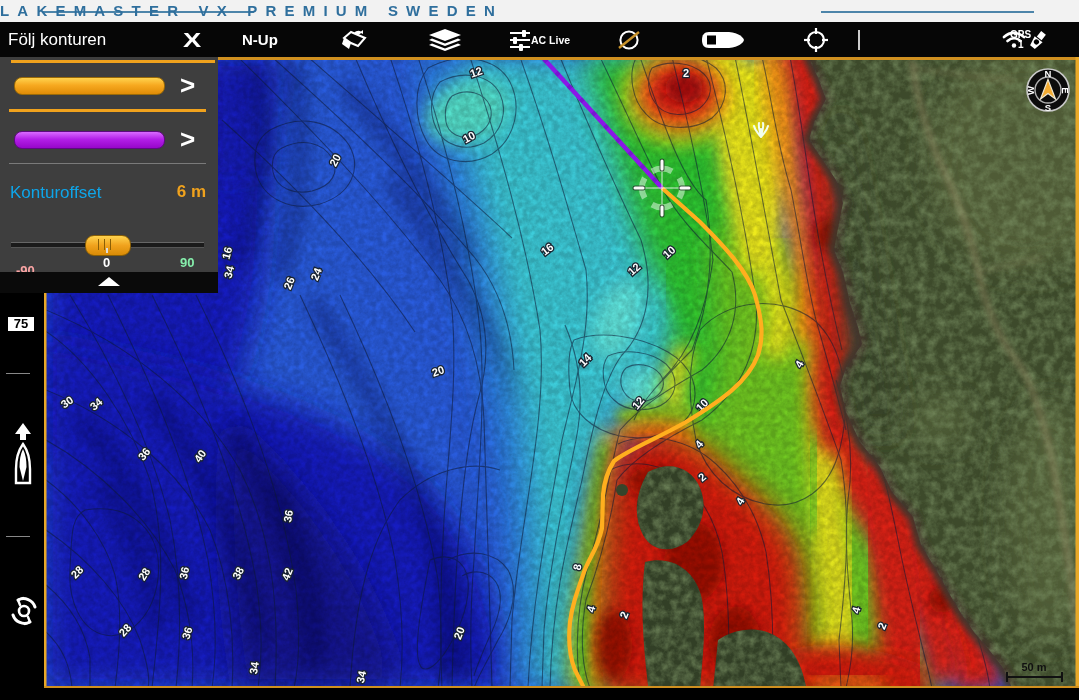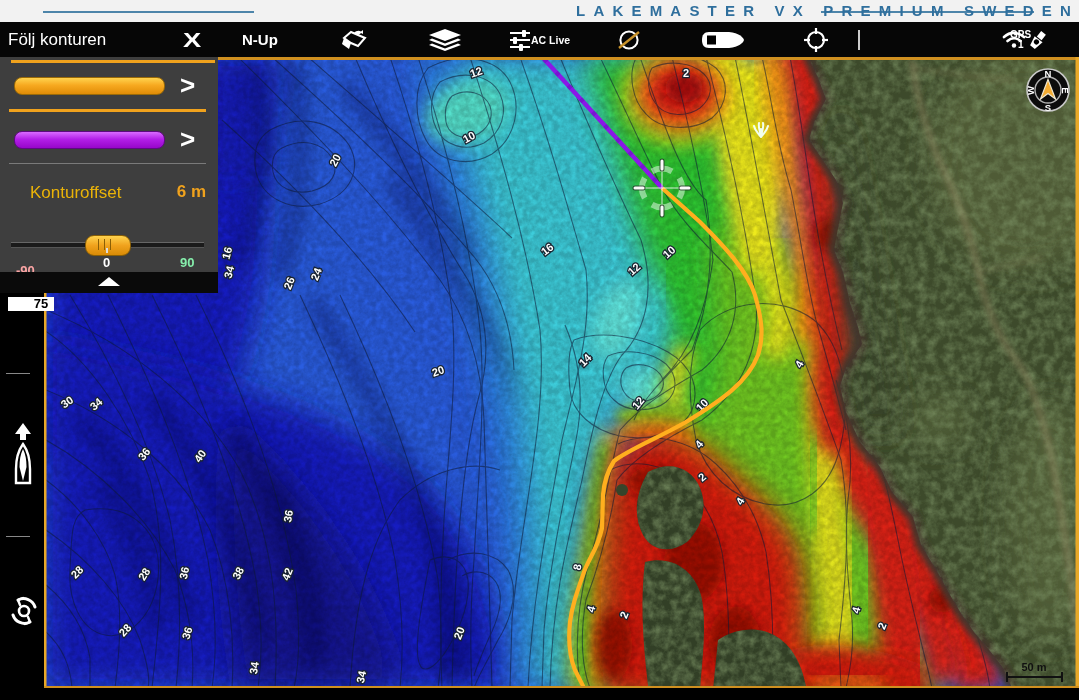--- a/index.html
+++ b/index.html
@@ -1,19 +1,19 @@
 <!DOCTYPE html>
 <html><head>
 <meta charset="utf-8">
 <style>
   html,body{margin:0;padding:0;background:#000;}
   #stage{position:relative;width:1079px;height:700px;overflow:hidden;
     font-family:"Liberation Sans",sans-serif;background:#000;}
   .topbar{position:absolute;left:0;top:0;width:1079px;height:22px;background:#f2f2f2;}
-  .title{position:absolute;left:0;top:2px;width:1079px;text-align:right;
+  .title{position:absolute;left:0;top:2px;width:1079px;text-align:left;
     font-size:15px;font-weight:bold;color:#2f6f9d;letter-spacing:8.2px;}
   .tline{position:absolute;top:11px;height:2px;background:#4d85aa;}
   .menubar{position:absolute;left:0;top:22px;width:1079px;height:35px;background:#060606;color:#fff;}
   .mi{position:absolute;top:0;height:35px;display:flex;align-items:center;}
   .panel{position:absolute;left:0;top:57px;width:218px;height:215px;background:#3e3e3e;}
   .panelstrip{position:absolute;left:0;top:272px;width:218px;height:21px;background:#0a0a0a;}
   .sidebar{position:absolute;left:0;top:293px;width:44px;height:407px;background:#000;}
   .bottombar{position:absolute;left:0;top:688px;width:1079px;height:12px;background:#000;}
   .pill{position:absolute;left:14px;width:149px;height:16px;border-radius:8px;}
   .arr{position:absolute;left:180px;width:26px;color:#fff;font-weight:bold;font-size:26px;line-height:20px;}
@@ -404,40 +404,40 @@
   </div>
 
   <div class="panel">
     <div class="oline" style="left:11px;top:3px;width:204px;"></div>
     <div class="pill" style="top:20px;background:linear-gradient(#ffd34e,#f7a920 45%,#e08c07);border:1px solid #9a6a08;"></div>
     <div class="arr" style="top:18px;">&gt;</div>
     <div class="oline" style="left:9px;top:52px;width:197px;"></div>
     <div class="pill" style="top:74px;background:linear-gradient(#d96bff,#b31fe8 45%,#9706ca);border:1px solid #5d0a80;"></div>
     <div class="arr" style="top:72px;">&gt;</div>
     <div style="position:absolute;left:9px;top:106px;width:197px;height:1px;background:#7a7a7a;"></div>
-    <div style="position:absolute;left:10px;top:126px;font-size:17px;color:#eab308;margin-left:20px;">Konturoffset</div>
+    <div style="position:absolute;left:10px;top:126px;font-size:17px;color:#0ea5e9;">Konturoffset</div>
     <div style="position:absolute;right:12px;top:125px;font-size:17px;color:#f0a21d;font-weight:bold;">6 m</div>
     <div style="position:absolute;left:11px;top:185px;width:193px;height:4px;background:#1a1a1a;border-top:1px solid #666;border-bottom:1px solid #555;"></div>
     <div style="position:absolute;left:85px;top:178px;width:44px;height:19px;border-radius:9px;background:linear-gradient(#ffd34e,#f0a21d 50%,#d98b06);border:1px solid #8a5f06;"></div>
     <div style="position:absolute;left:98px;top:182px;width:1px;height:11px;background:#8a5f06;"></div>
     <div style="position:absolute;left:104px;top:182px;width:1px;height:11px;background:#8a5f06;"></div>
     <div style="position:absolute;left:110px;top:182px;width:1px;height:11px;background:#8a5f06;"></div>
     <div style="position:absolute;left:106px;top:191px;width:1.5px;height:5px;background:#ddd;"></div>
     <div style="position:absolute;left:16px;top:206px;font-size:13px;font-weight:bold;color:#fca5a5;">-90</div>
     <div style="position:absolute;left:103px;top:198px;font-size:13px;font-weight:bold;color:#fff;">0</div>
     <div style="position:absolute;left:180px;top:198px;font-size:13px;font-weight:bold;color:#86efac;">90</div>
   </div>
   <div class="panelstrip">
     <svg width="218" height="20">
         <path d="M 98 14 L 109 5 L 120 14 Z" fill="#fff"></path>
       </svg>
   </div>
 
   <div class="sidebar">
-    <div class="box75" style="top:4px;padding-left:20px;">75</div>
+    <div class="box75" style="top:24px;">75</div>
     <div class="sbline" style="top:80px;"></div>
     <div class="sbline" style="top:243px;"></div>
     <svg style="position:absolute;left:10px;top:130px;" width="26" height="66" viewBox="0 0 26 66">
       <path d="M 13 0 L 21 11 L 16 11 L 16 17 L 10 17 L 10 11 L 5 11 Z" fill="#fff"></path>
       <path d="M 13 21 C 18 28 20 36 20 46 L 20 60 L 6 60 L 6 46 C 6 36 8 28 13 21 Z" fill="none" stroke="#fff" stroke-width="2.4"></path>
       <path d="M 13 26 C 15.5 31 16.5 37 16.5 44 L 13 58 L 9.5 44 C 9.5 37 10.5 31 13 26 Z" fill="#fff"></path>
     </svg>
     <svg style="position:absolute;left:8px;top:302px;" width="32" height="32" viewBox="0 0 32 32">
       <circle cx="16" cy="16" r="5" fill="none" stroke="#fff" stroke-width="2.6"></circle>
       <path d="M 27,12 A 12,12 0 0 0 10,5" fill="none" stroke="#fff" stroke-width="3" stroke-linecap="round"></path>

